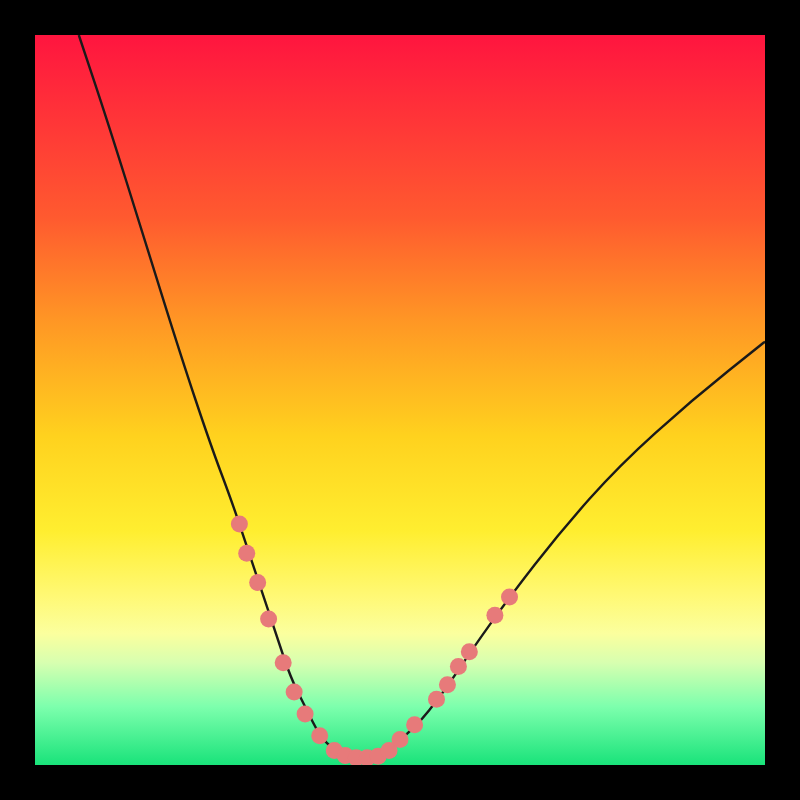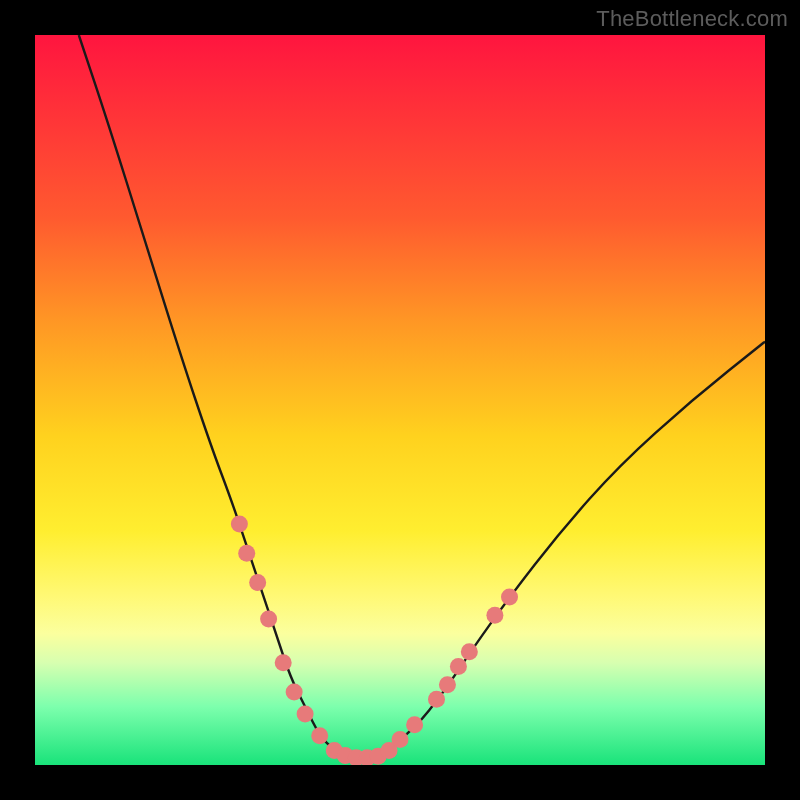--- a/index.html
+++ b/index.html
@@ -83,14 +83,13 @@
           <circle cx="379.6" cy="689.85" r="8.5" fill="#e77a7a" stroke="#d86a6a" stroke-width="0"></circle>
           <circle cx="401.50000000000006" cy="664.3" r="8.5" fill="#e77a7a" stroke="#d86a6a" stroke-width="0"></circle>
           <circle cx="412.45" cy="649.7" r="8.5" fill="#e77a7a" stroke="#d86a6a" stroke-width="0"></circle>
           <circle cx="423.4" cy="631.45" r="8.5" fill="#e77a7a" stroke="#d86a6a" stroke-width="0"></circle>
           <circle cx="434.34999999999997" cy="616.85" r="8.5" fill="#e77a7a" stroke="#d86a6a" stroke-width="0"></circle>
           <circle cx="459.9" cy="580.35" r="8.5" fill="#e77a7a" stroke="#d86a6a" stroke-width="0"></circle>
           <circle cx="474.5" cy="562.1" r="8.5" fill="#e77a7a" stroke="#d86a6a" stroke-width="0"></circle>
         </g>
     </svg>
   </div>
-  <div class="watermark">TheBottleneck.com</div>
 </div>
 
 </body></html>

